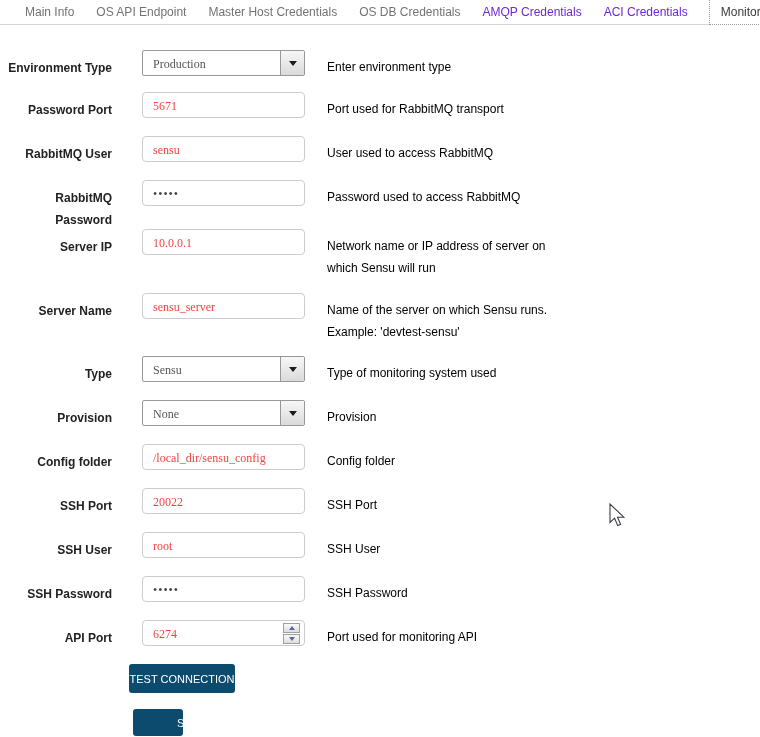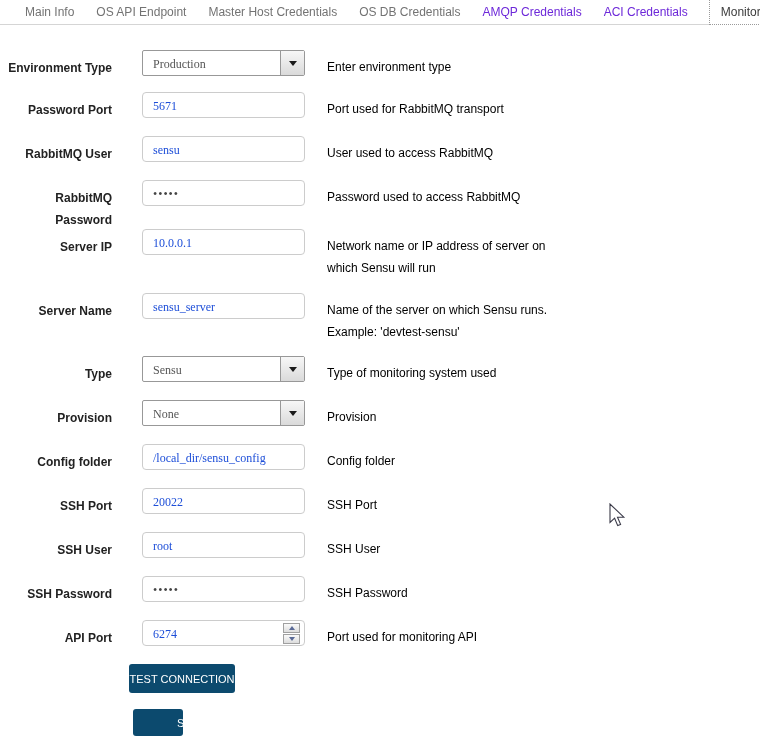--- a/index.html
+++ b/index.html
@@ -83,21 +83,21 @@
   .input-box {
     width: 163px; height: 26px;
     border: 1px solid #cccccc;
     border-radius: 4px;
     background: #ffffff;
     position: relative;
     cursor: text;
   }
   .input-value {
     position: absolute; left: 10px; top: 6px;
-    font-size: 12px; color: #1d4ed8;
+    font-size: 12px; color: #ef4444;
     white-space: nowrap;
   }
   .input-value.masked { letter-spacing: 1px; color: #444444; font-size: 12px; }
 
   
   .select-box {
     width: 163px; height: 26px;
     border: 1px solid #989898;
     border-radius: 2px;
     background: #ffffff;

